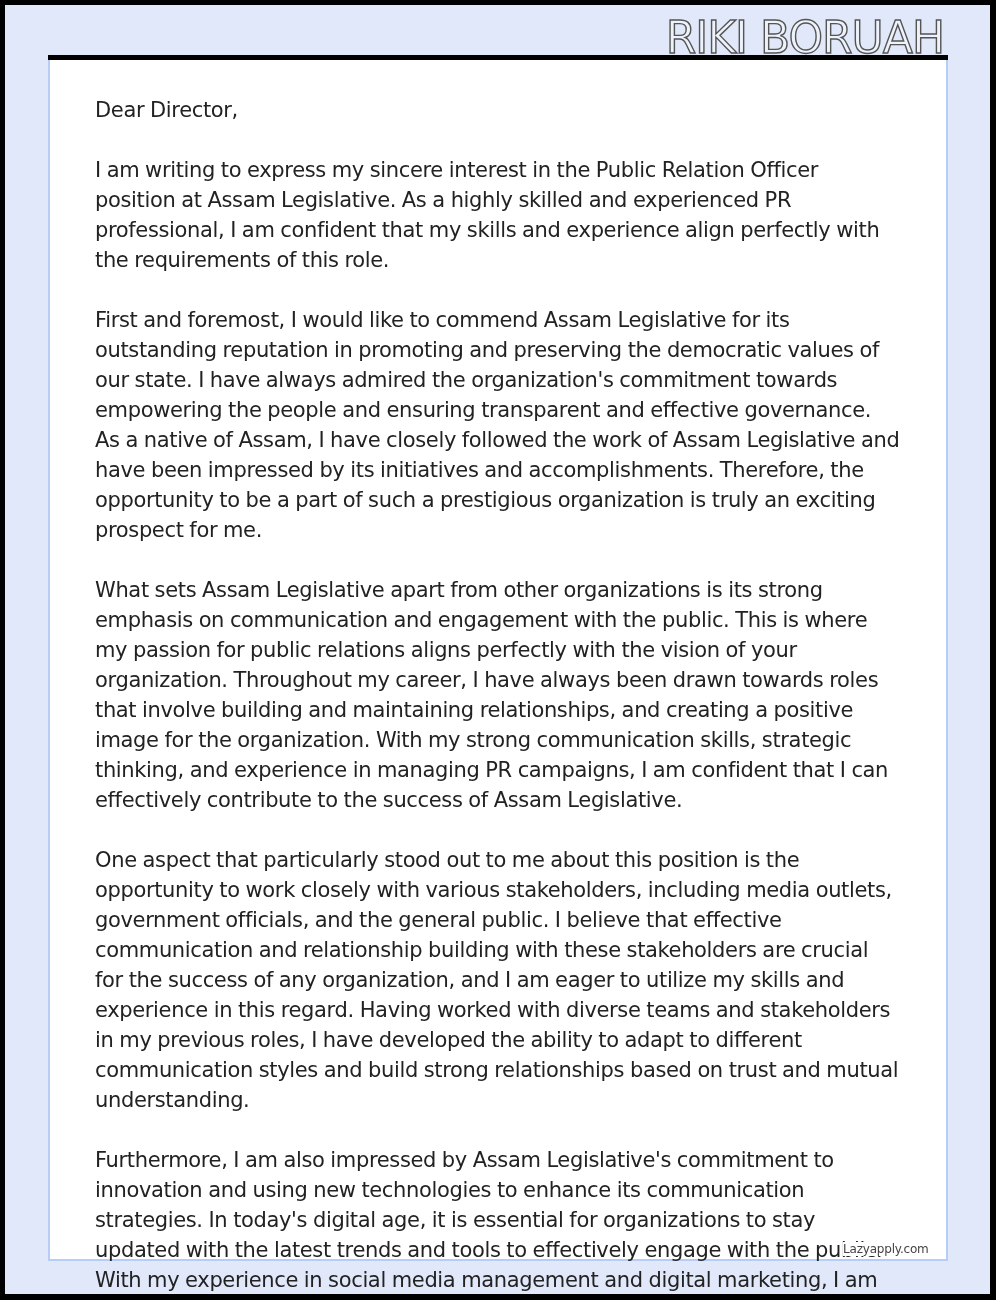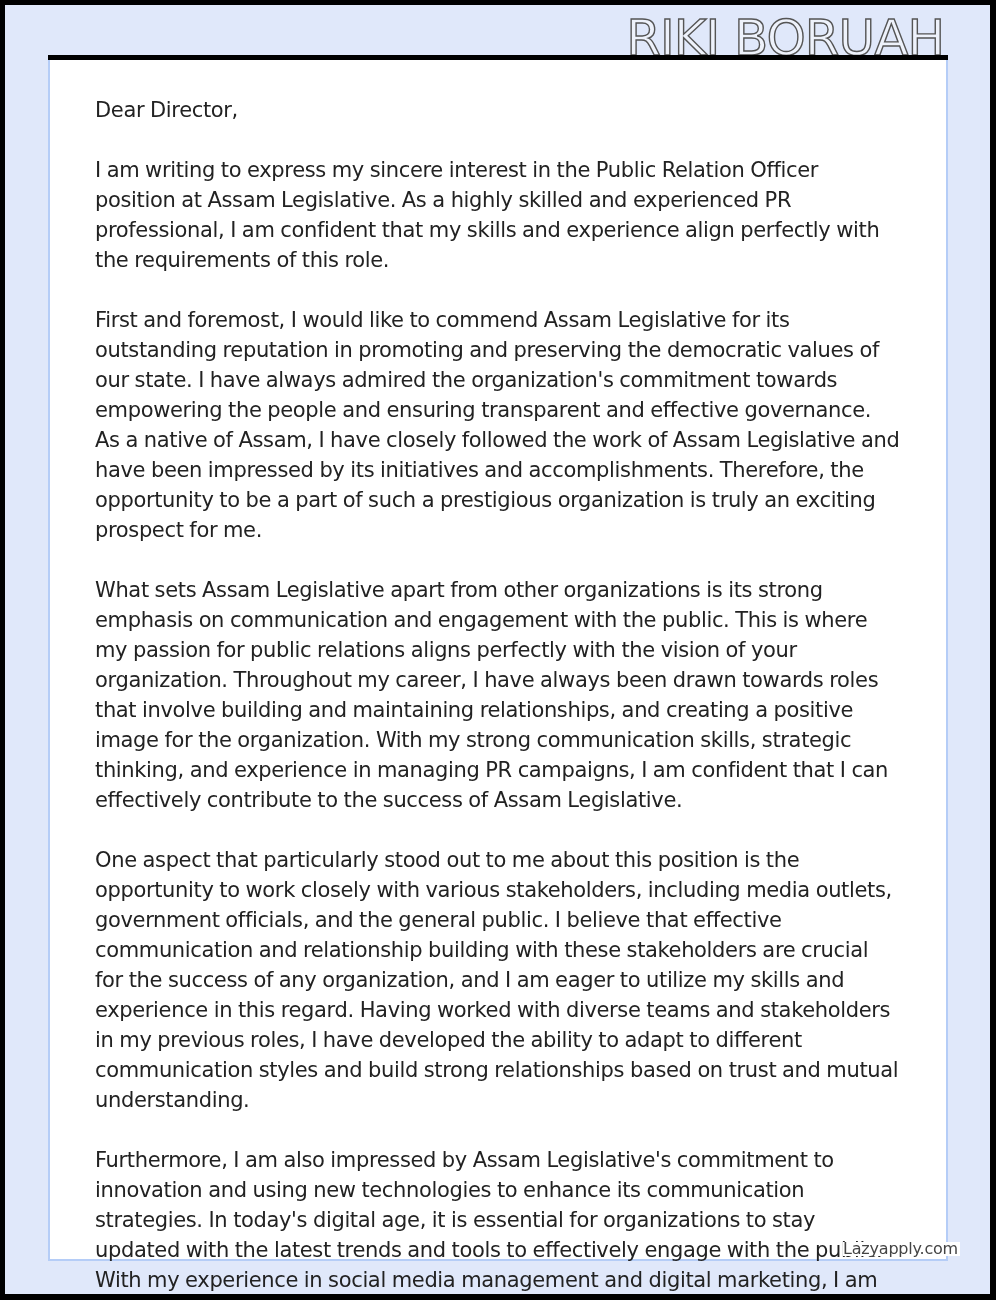--- a/index.html
+++ b/index.html
@@ -21,21 +21,21 @@
       width: 985px;
       height: 1289px;
       background: #e0e8fa;
       overflow: hidden;
     }
     .header-name {
       position: absolute;
       right: 46px;
       top: 13px;
       font-family: "DejaVu Sans", sans-serif;
-      font-size: 50px;
+      font-size: 44px;
       font-weight: normal;
       letter-spacing: -1px;
       color: #eef2fb;
       -webkit-text-stroke: 1.4px #555555;
       line-height: 40px;
       white-space: nowrap;
     }
     .header-rule {
       position: absolute;
       left: 43px;
@@ -68,21 +68,21 @@
       word-spacing: -0.5px;
     }
     .letter-body p {
       margin: 0 0 30px 0;
     }
     .watermark {
       position: absolute;
       left: 843px;
       top: 1242px;
       font-family: "DejaVu Sans", sans-serif;
-      font-size: 16px;
+      font-size: 12px;
       color: #444444;
       background: #ffffff;
       padding-right: 2px;
       line-height: 14px;
       letter-spacing: -0.2px;
     }
   </style>
 </head>
 <body>
 

